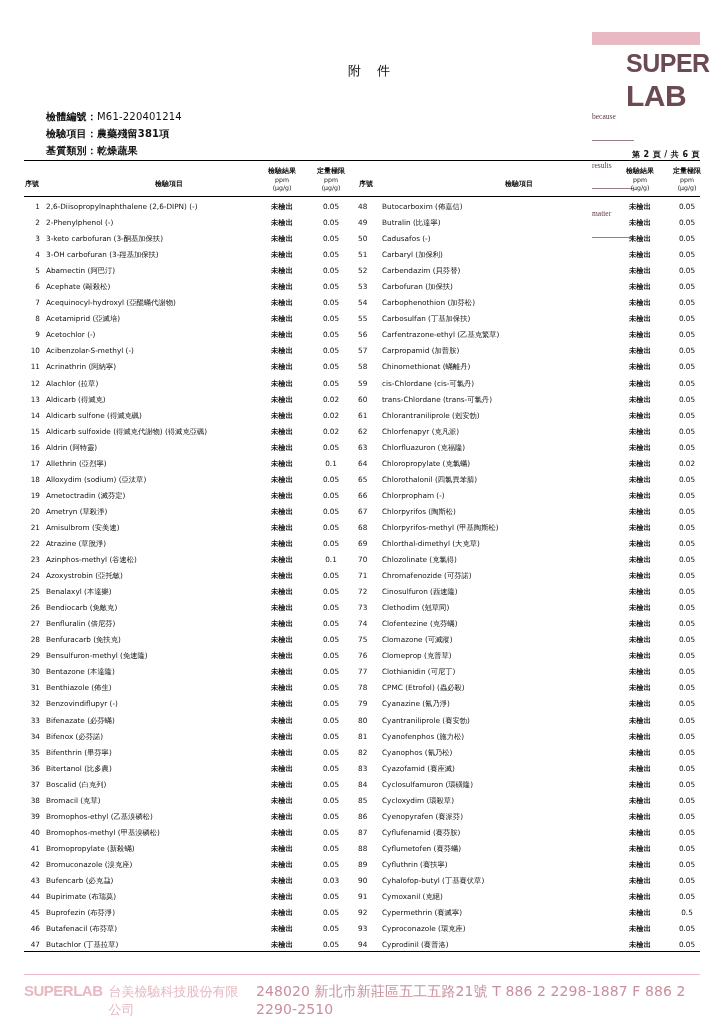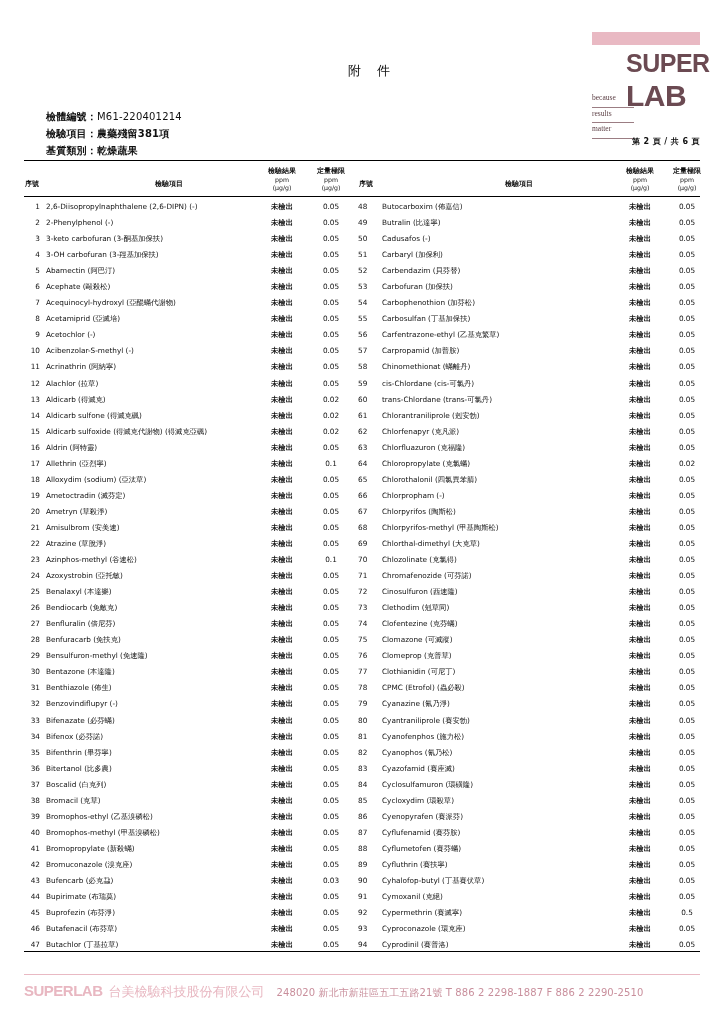--- a/index.html
+++ b/index.html
@@ -42,42 +42,42 @@
     letter-spacing:-0.5px;
     color:#6b4a52;
     line-height:1;
   }
   .logo-tag{
     position:absolute;left:0px;top:47px;width:42px;
     font-family:"Liberation Serif",serif;
     font-size:7.5px;color:#5d4046;line-height:1.55;
     text-align:left;
   }
-  .logo-tag div{border-bottom:0.6px solid #9b7d83;padding-bottom:3px;}
+  .logo-tag div{border-bottom:0.6px solid #9b7d83;padding-bottom:17px;margin-top:19px;}
 
   
   .doc-title{
     position:absolute;left:0;right:0;top:62px;
     text-align:center;
     font-size:13px;
     letter-spacing:6px;
     font-family:"DejaVu Sans","Liberation Sans",sans-serif;
     padding-left:20px;
   }
 
   
   .meta{
     position:absolute;left:46px;top:108px;
     font-size:10px;line-height:1.72;
     letter-spacing:0.2px;
   }
   .meta .lbl{font-weight:bold;}
 
   .page-no{
-    position:absolute;right:24px;top:136px;
+    position:absolute;right:24px;top:149px;
     font-size:8px;font-weight:bold;letter-spacing:0.4px;
   }
 
   
   .rule-top{
     position:absolute;left:24px;right:24px;top:160px;
     border-top:1.4px solid #000;
   }
   .rule-mid{
     position:absolute;left:24px;right:24px;top:196px;
@@ -127,21 +127,21 @@
     font-family:"Liberation Sans",sans-serif;
     font-weight:bold;font-size:15px;letter-spacing:-0.5px;
     color:#e8b7c1;
     text-align:center;
   }
   .f-cn{
     font-size:13px;font-weight:normal;color:#e8b7c1;letter-spacing:0px;
     margin-left:-6px;
   }
   .f-addr{
-    font-size:10px;color:#c98f9c;letter-spacing:0.1px;
+    font-size:14px;color:#c98f9c;letter-spacing:0.1px;
   }
 </style>
 </head>
 <body>
 
 <div class="page">
 
   <div class="logo-block">
     <div class="logo-bar"></div>
     <div class="logo-body">

